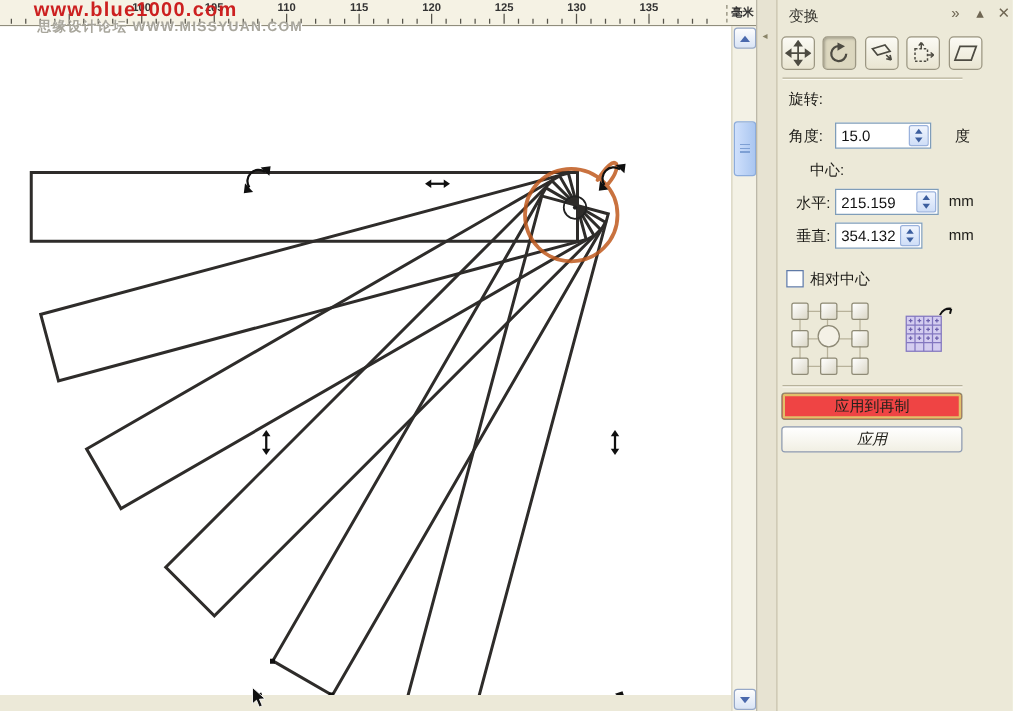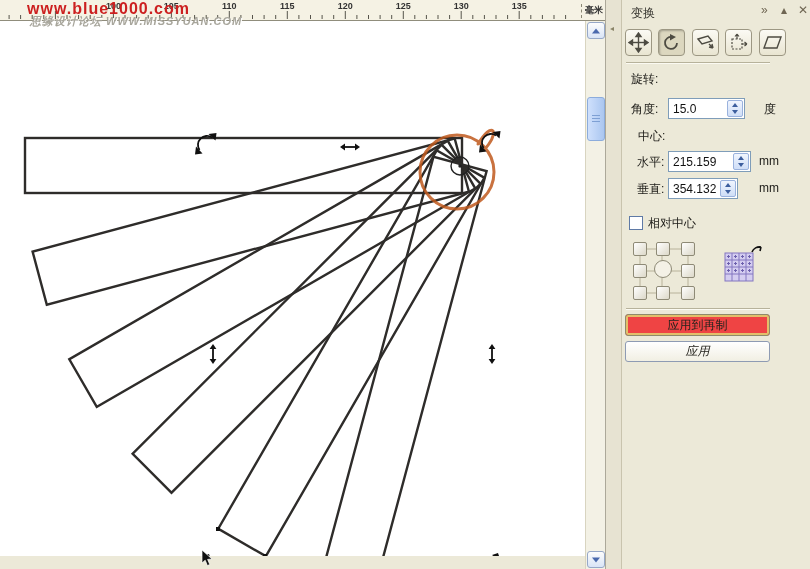--- a/index.html
+++ b/index.html
@@ -10,21 +10,21 @@
          border-bottom:1px solid #908d7c;font-weight:bold;}
   .ruler svg{position:absolute;left:0;top:0;}
   .ruler-unit{position:absolute;left:581px;top:4px;font-size:9px;color:#333;
               border-left:1px dashed #8a8774;padding-left:3px;height:14px;line-height:12px;}
   
   .canvas{position:absolute;left:0;top:21px;width:585px;height:535px;background:#ffffff;overflow:hidden;}
   .canvas svg{position:absolute;left:0;top:-1px;}
   
   .wm-red{position:absolute;left:27px;top:0px;font-size:16px;font-weight:bold;color:var(--wm-red,#cc2020);letter-spacing:1px;z-index:9;}
   .wm-forum{position:absolute;left:30px;top:14px;font-size:11px;font-weight:bold;color:#a8a69c;
-            text-shadow:1px 1px 0 #ffffff;z-index:9;letter-spacing:1px;font-style:italic;}
+            text-shadow:1px 1px 0 #ffffff;z-index:9;letter-spacing:1px;}
   .wm-big{position:absolute;left:38px;top:20px;font-size:30px;font-weight:bold;color:rgba(160,158,148,0.6);
           text-shadow:1px 1px 0 rgba(255,255,255,0.9);letter-spacing:4px;z-index:9;}
   
   .vscroll{position:absolute;left:585px;top:21px;width:20px;height:548px;background:#f3f1e5;
            border-left:1px solid #d8d4c0;}
   .sb-btn{position:absolute;left:1px;width:18px;height:17px;border:1px solid #96a8c8;border-radius:3px;
           background:linear-gradient(#fdfdfd,#d9e4f6);box-sizing:border-box;}
   .sb-btn .tri{position:absolute;left:50%;top:50%;transform:translate(-50%,-50%);width:0;height:0;}
   .tri.up{border-left:4px solid transparent;border-right:4px solid transparent;border-bottom:5px solid #4a69ad;}
   .tri.down{border-left:4px solid transparent;border-right:4px solid transparent;border-top:5px solid #4a69ad;}
@@ -304,21 +304,21 @@
     <div class="plabel" style="left:25px;top:101px">角度:</div>
     <div class="field" style="left:62px;top:98px;width:77px">
       <span class="val">15.0</span>
       <div class="spin">
         <span class="tri up"></span>
         <span class="tri down"></span>
       </div>
     </div>
     <div class="plabel" style="left:158px;top:101px">度</div>
 
-    <div class="plabel" style="left:32px;top:128px">中心:</div>
+    <div class="plabel" style="left:42px;top:128px">中心:</div>
 
     <div class="plabel" style="left:31px;top:154px">水平:</div>
     <div class="field" style="left:62px;top:151px;width:83px">
       <span class="val">215.159</span>
       <div class="spin">
         <span class="tri up"></span>
         <span class="tri down"></span>
       </div>
     </div>
     <div class="plabel" style="left:153px;top:154px">mm</div>

